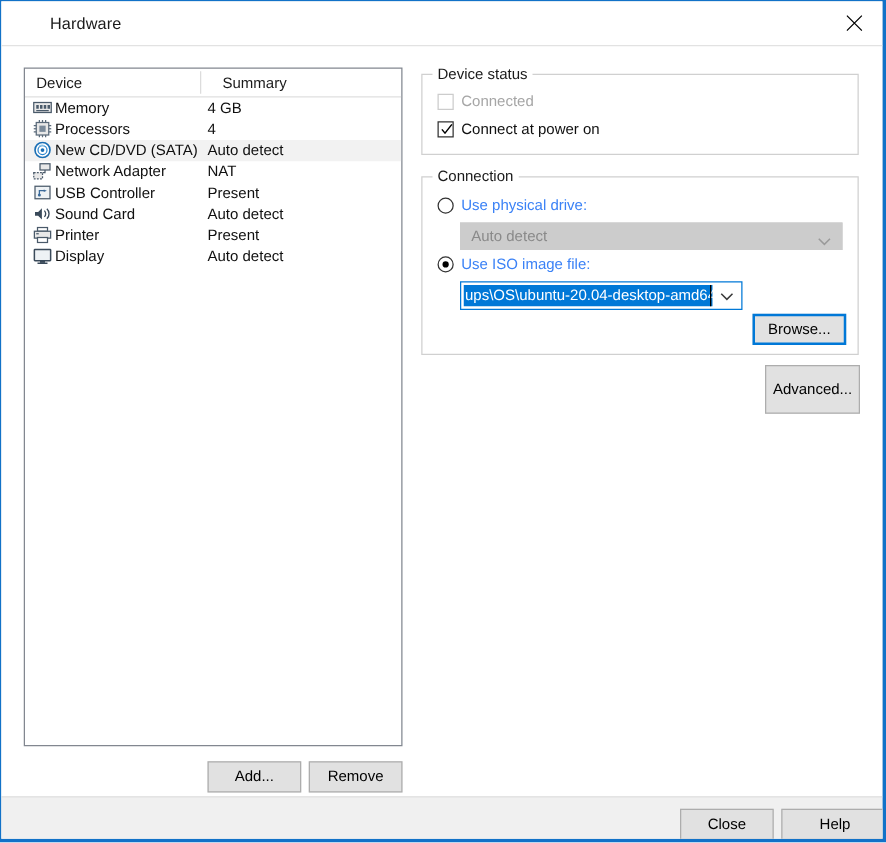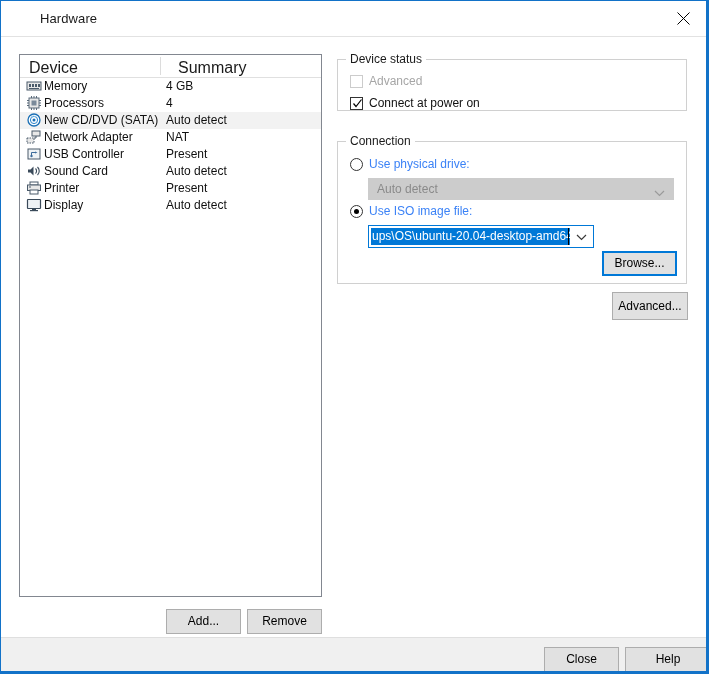--- a/index.html
+++ b/index.html
@@ -82,21 +82,21 @@
     overflow: hidden;
   }
   #list-header {
     position: relative;
     height: 22px;
     border-bottom: 1px solid #e0e0e0;
   }
   .hdr-cell {
     position: absolute;
     top: 4px;
-    font-size: 16px;
+    font-size: 12px;
     color: #1a1a1a;
   }
   .hdr-device { left: 9px; }
   .hdr-summary { left: 147px; margin-left: 11px; }
   #hdr-divider {
     position: absolute;
     left: 140px;
     top: 2px;
     width: 1px;
     height: 18px;
@@ -166,21 +166,21 @@
   .group-legend {
     position: absolute;
     top: -8px;
     left: 8px;
     background: #ffffff;
     padding: 0 4px;
     font-size: 12px;
     color: #1a1a1a;
     white-space: nowrap;
   }
-  #grp-device-status { left: 336px; top: 22px; width: 350px; height: 52px; }
+  #grp-device-status { left: 336px; top: 22px; width: 350px; height: 65px; }
   #grp-connection    { left: 336px; top: 104px; width: 350px; height: 143px; }
 
   
   .cbrow {
     position: absolute;
     display: block;
     height: 16px;
   }
   .cbox {
     position: absolute;
@@ -309,21 +309,21 @@
     left: 601px;
     top: 214px;
     width: 75px;
     height: 25px;
   }
   #btn-advanced {
     position: absolute;
     left: 611px;
     top: 255px;
     width: 76px;
-    height: 28px;
+    height: 39px;
   }
 
   
   #footer {
     position: absolute;
     left: 0;
     top: 636px;
     width: 100%;
     height: 35px;
     background: #f0f0f0;
@@ -474,21 +474,21 @@
     </div>
 
     <button class="btn" id="btn-add">Add...</button>
     <button class="btn" id="btn-remove">Remove</button>
 
     <div class="groupbox" id="grp-device-status">
       <div class="group-legend">Device status</div>
 
       <label class="cbrow" id="cb-connected">
         <span class="cbox disabled"></span>
-        <span class="cb-label disabled">Advanced</span>
+        <span class="cb-label disabled">Connected</span>
       </label>
 
       <label class="cbrow" id="cb-powerOn">
         <span class="cbox">
           <span>
             <svg width="11" height="11" viewBox="0 0 11 11">
               <path d="M1.5 5.5 L4 8.5 L9.5 1.5" stroke="#000" stroke-width="1.2" fill="none"></path>
             </svg>
           </span>
         </span>

